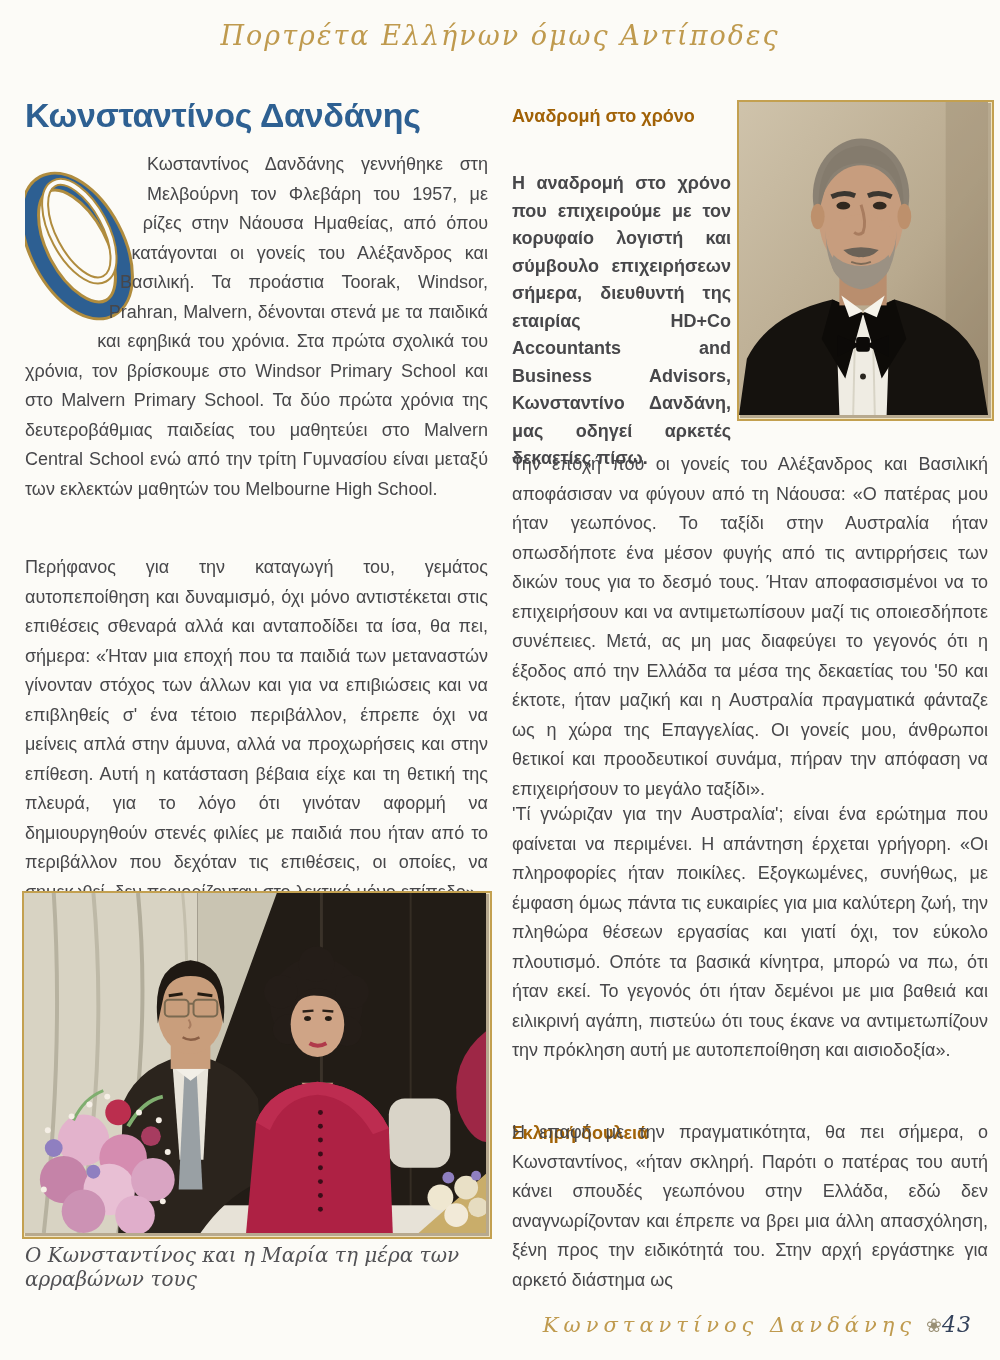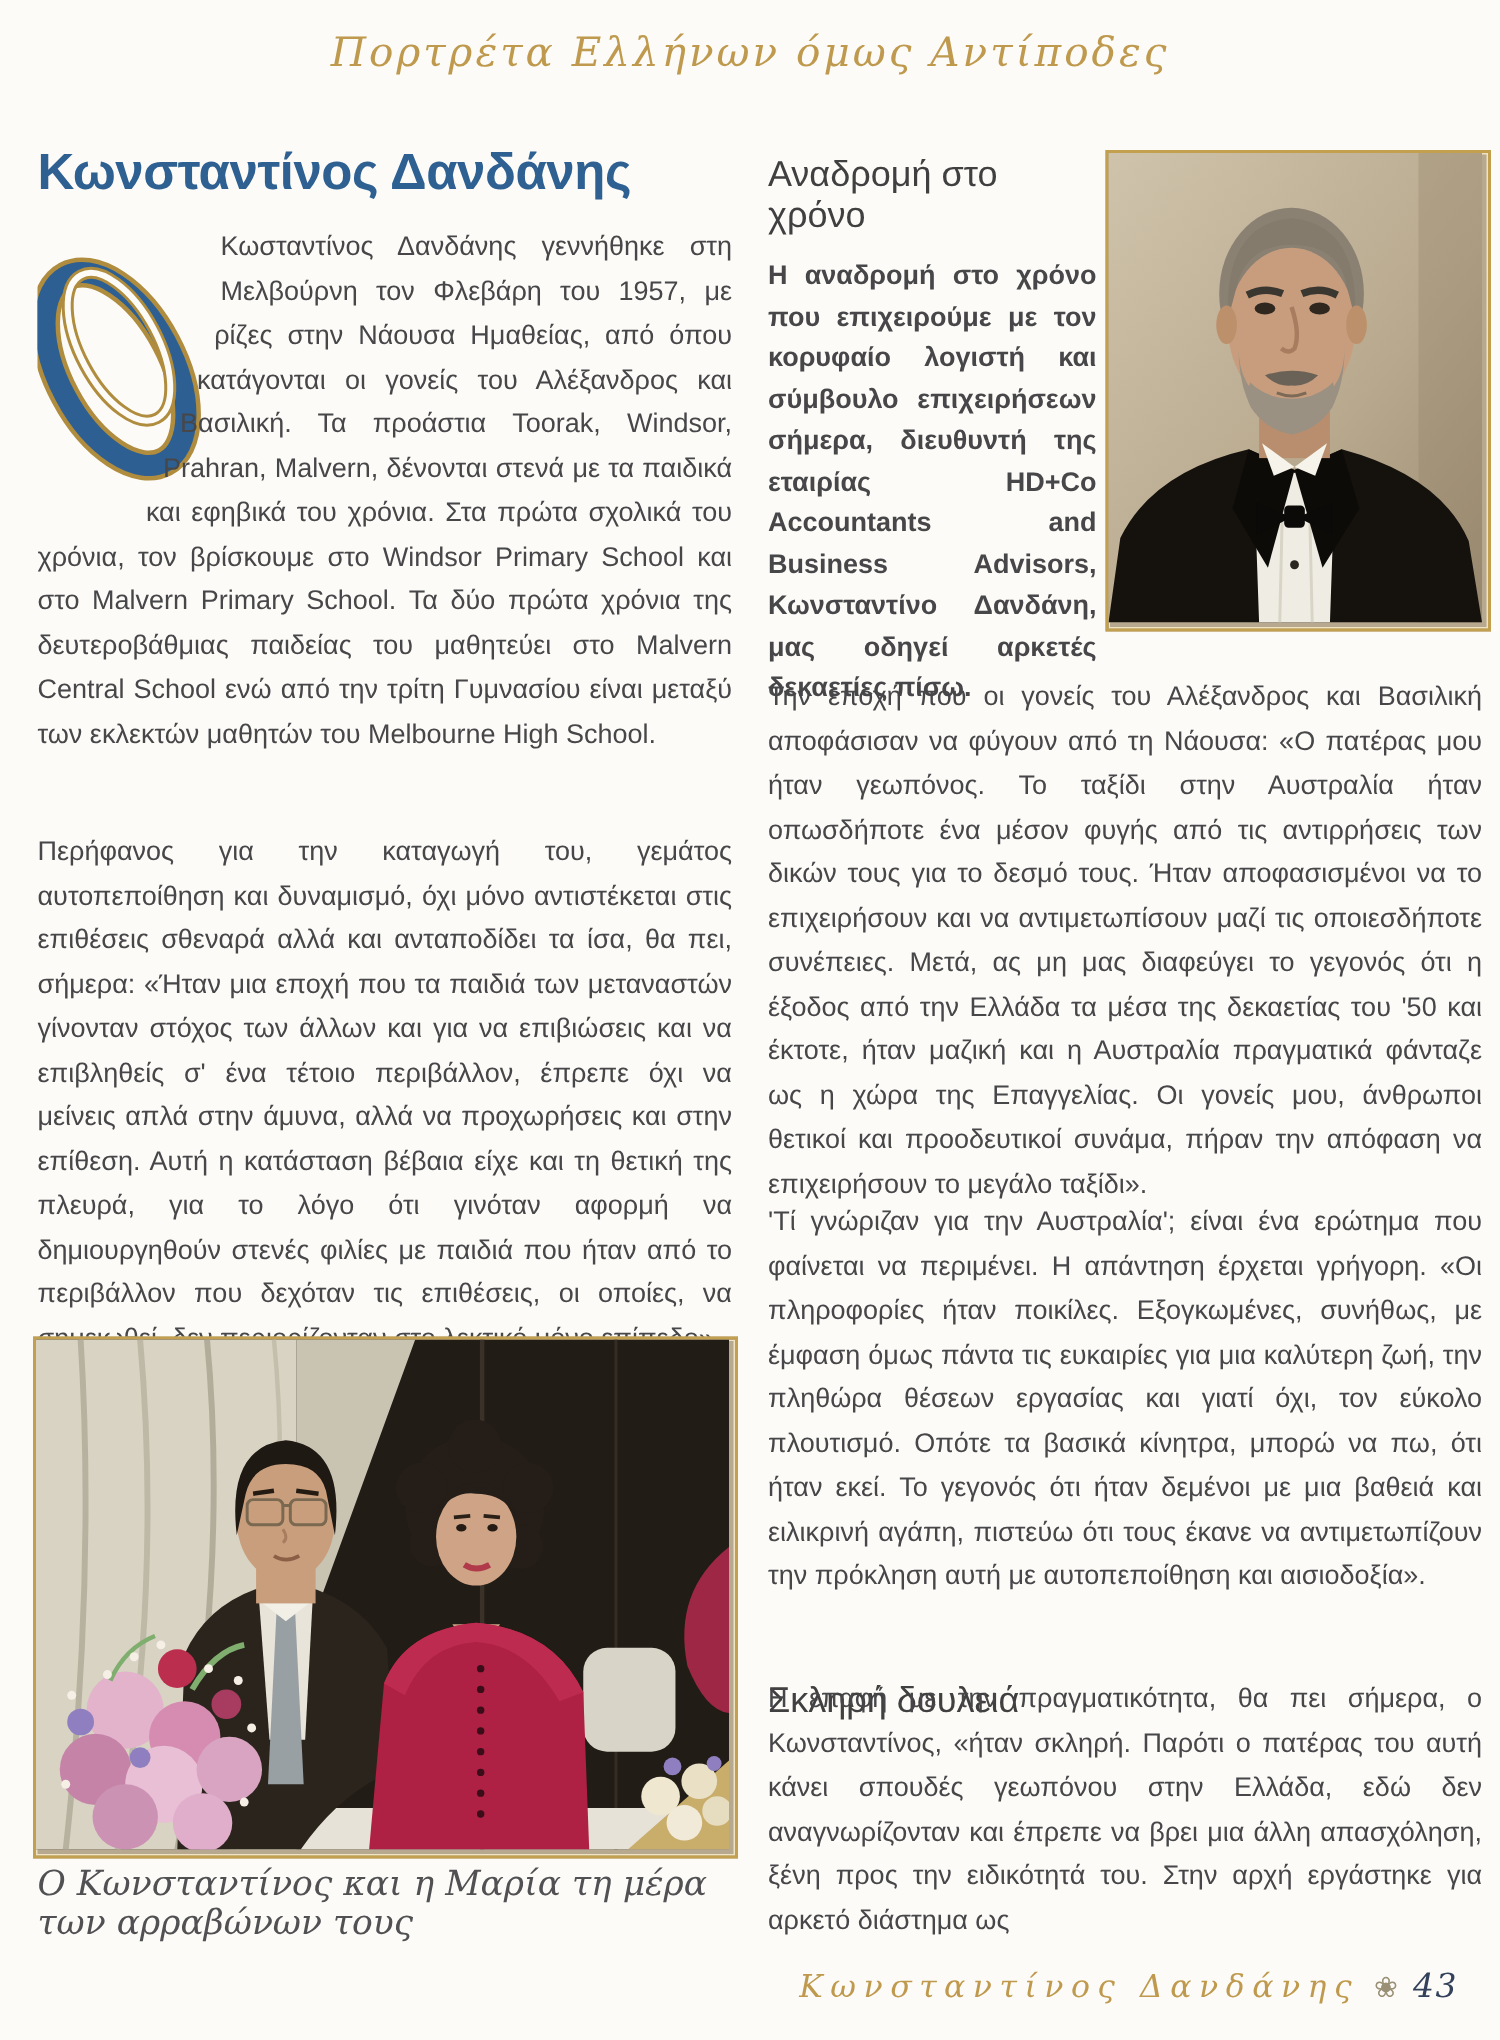--- a/index.html
+++ b/index.html
@@ -18,47 +18,47 @@
     font-size:34px;font-weight:bold;color:#2e6092;letter-spacing:-0.3px;
   }
   .para{
     position:absolute;font-size:18px;line-height:29.5px;
     text-align:justify;hyphens:auto;-webkit-hyphens:auto;
   }
   .p-left{left:25px;width:463px;}
   .p-right-wide{left:512px;width:476px;}
   .p-right-narrow{left:512px;width:219px;line-height:27.5px;}
   .rc-heading{
-    position:absolute;left:512px;color:#404040;font-weight:normal;
-    font-size:24px;line-height:27px;
+    position:absolute;left:512px;color:#a16207;font-weight:bold;
+    font-size:18px;line-height:27px;
   }
   .drop-cap{
     float:left;width:116px;height:180px;margin:4px 6px 0 0;
     shape-outside:polygon(0 0, 100% 0, 100% 14%, 50% 100%, 0 100%);
     shape-margin:8px;
   }
   .photo{
     position:absolute;border:2px solid #c3a050;
     box-shadow:inset 0 0 0 1px #efe3c2;background:#b7a98f;
   }
   .photo svg{display:block;}
   .portrait-photo{left:737px;top:100px;width:253px;height:317px;}
   .engagement-photo{left:22px;top:891px;width:466px;height:344px;}
   .photo-caption{
     position:absolute;left:25px;top:1243px;width:463px;
     font-family:"DejaVu Serif",serif;font-style:italic;
-    font-size:23px;color:#515154;
+    font-size:20px;color:#515154;
   }
   .footer{
     position:absolute;right:28px;top:1312px;text-align:right;
     font-family:"DejaVu Serif",serif;font-style:italic;
     font-size:21px;color:#bf9a4e;letter-spacing:5px;white-space:nowrap;
   }
   .footer .ornament{color:#9a9076;letter-spacing:0;font-style:normal;font-size:19px;margin-left:10px;}
-  .footer .pagenum{color:#33415a;letter-spacing:1px;font-size:22px;margin-left:10px;}
+  .footer .pagenum{color:#33415a;letter-spacing:1px;font-size:22px;margin-left:0;}
 </style>
 </head>
 <body>
 
 <div class="page">
 
   <div class="header-title">Πορτρέτα Ελλήνων όμως Αντίποδες</div>
 
   <div class="article-title">Κωνσταντίνος Δανδάνης</div>
 

